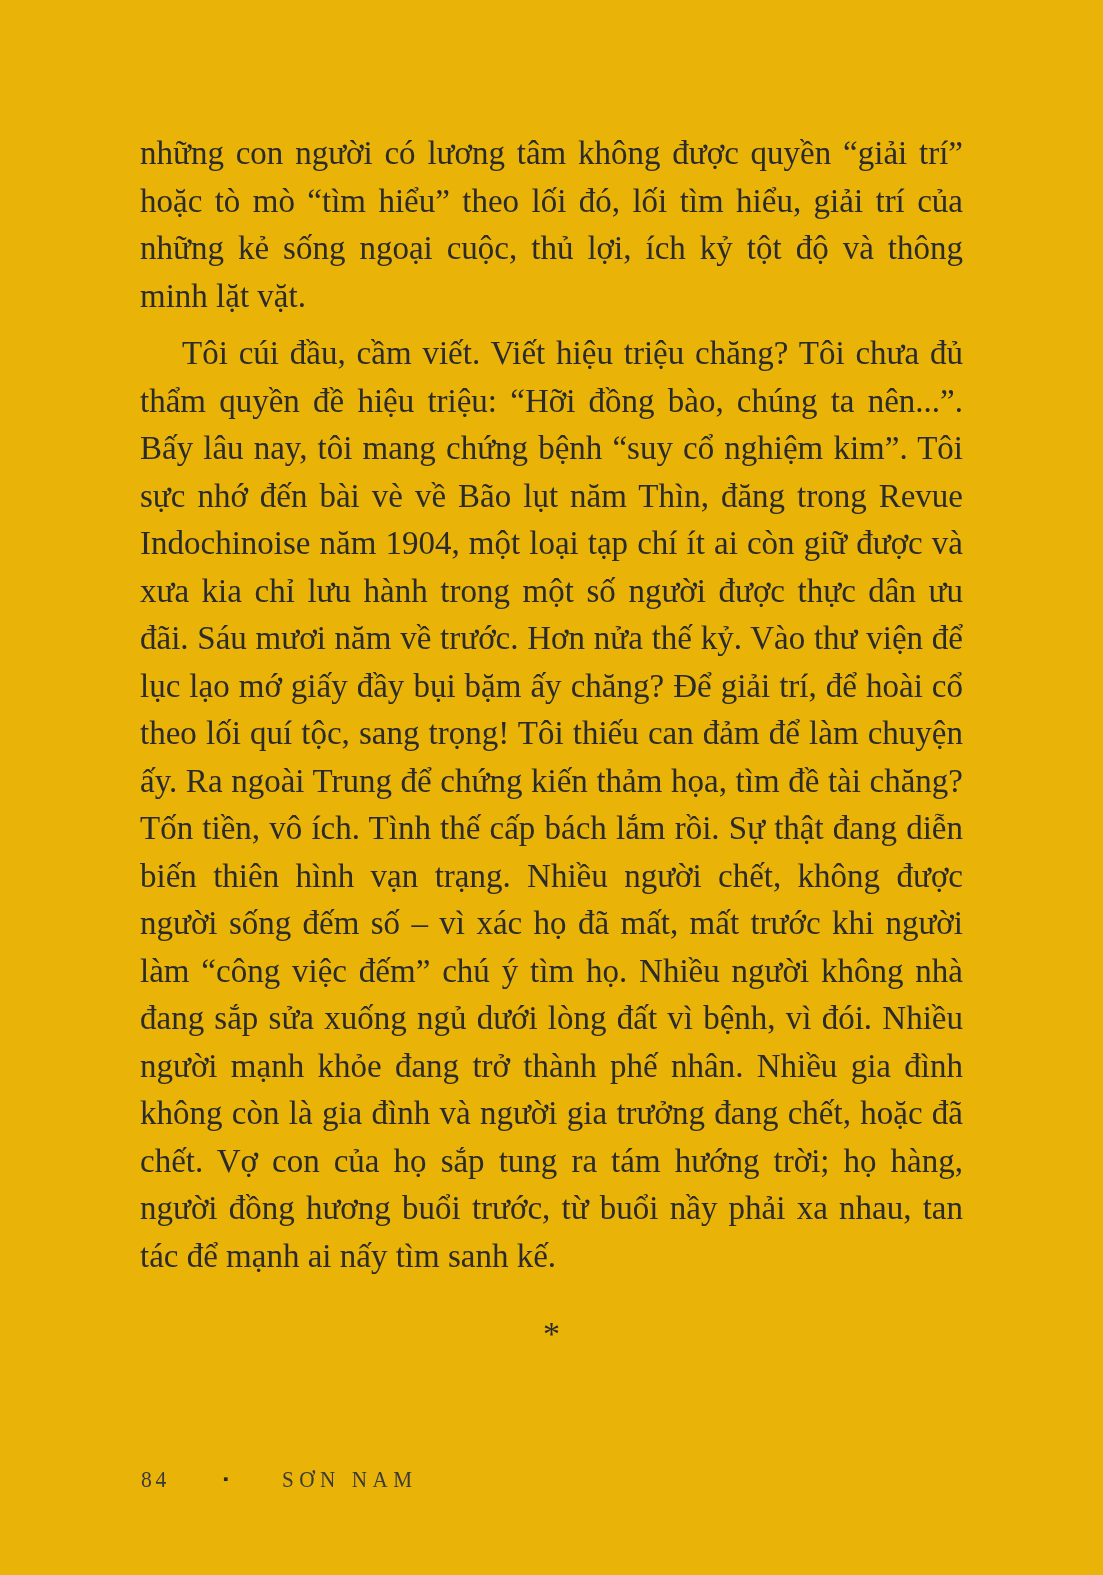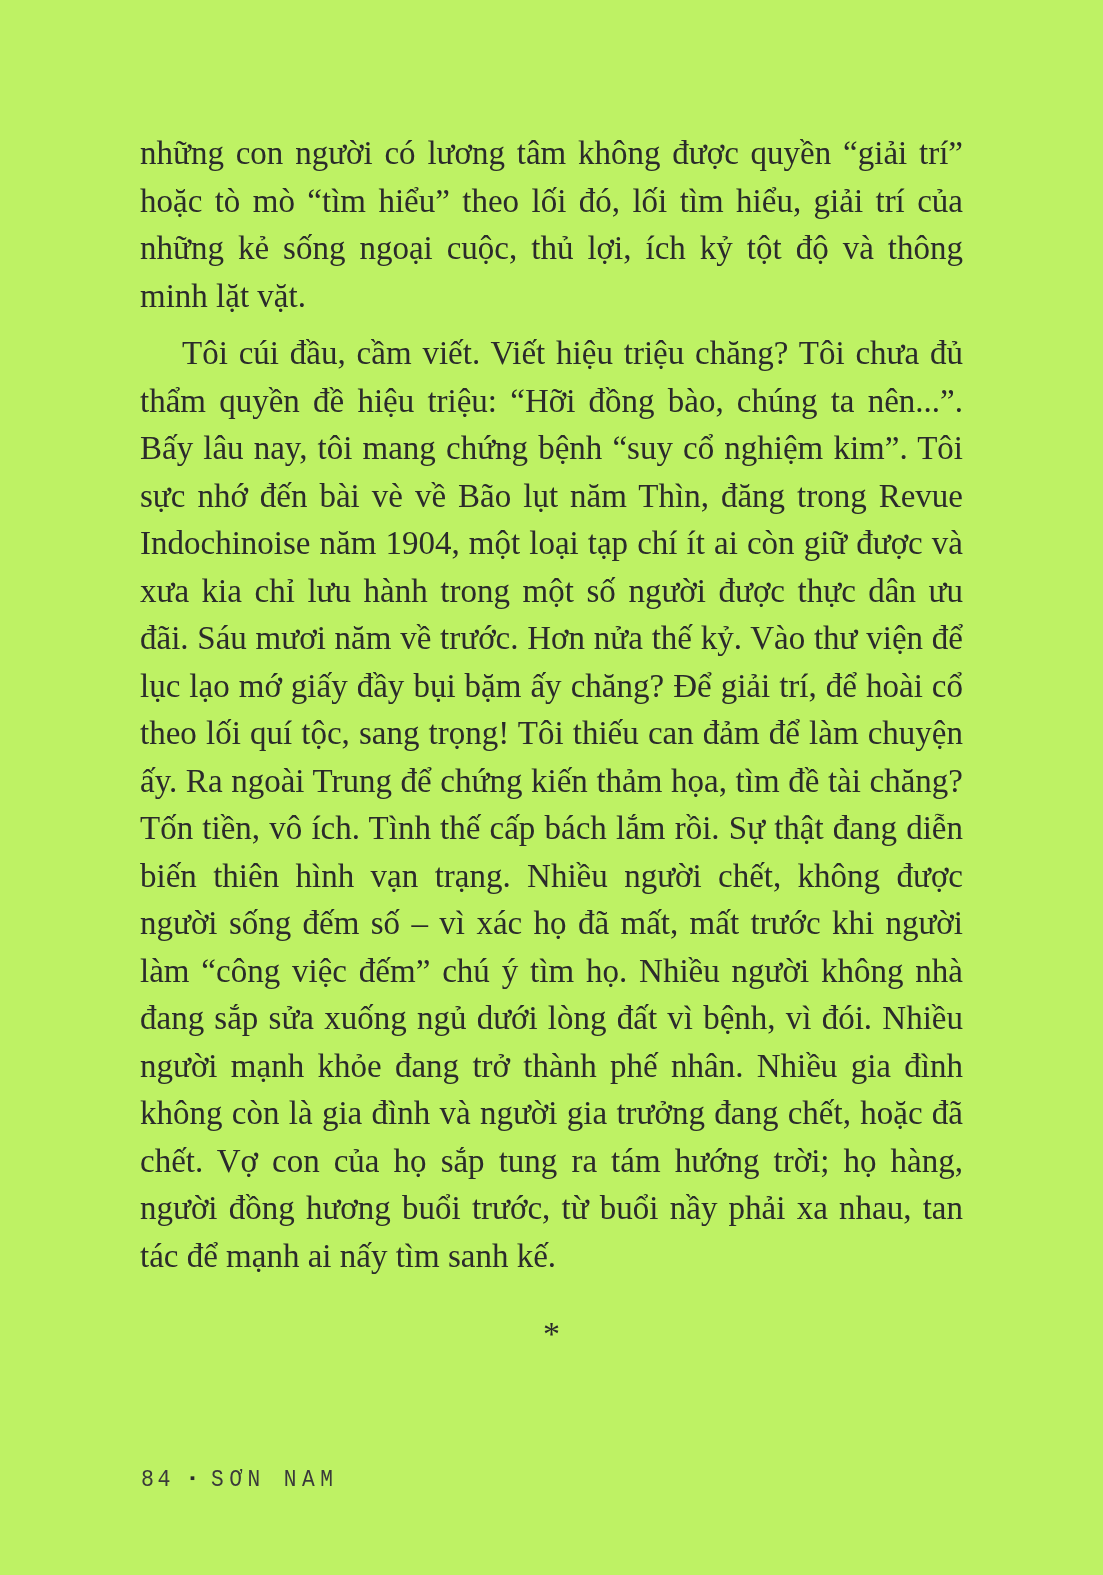--- a/index.html
+++ b/index.html
@@ -5,21 +5,21 @@
   html, body {
     margin: 0;
     padding: 0;
     background: #e8e8e8;
   }
   .page {
     position: relative;
     width: 1103px;
     height: 1575px;
     margin: 0 auto;
-    background: #bef264;
+    background: #eab308;
     overflow: hidden;
   }
   .text-block {
     position: absolute;
     left: 140px;
     top: 130px;
     width: 823px;
     font-family: "Liberation Serif", "DejaVu Serif", serif;
     font-size: 33px;
     line-height: 47.5px;
@@ -38,22 +38,23 @@
     text-indent: 0;
     font-size: 34px;
     color: #2b2b2b;
   }
   .footer {
     position: absolute;
     left: 141px;
     top: 1466px;
     display: flex;
     align-items: center;
-    font-family: Liberation Mono, monospace;
+    font-family: Liberation Serif, serif;
     color: #3a3a3a;
+    gap: 40px;
   }
   .footer .page-num {
     font-size: 24px;
     letter-spacing: 4px;
     transform: scaleX(0.9);
     transform-origin: left center;
   }
   .footer .bullet {
     font-size: 15px;
     margin: 0 14px 0 10px;

